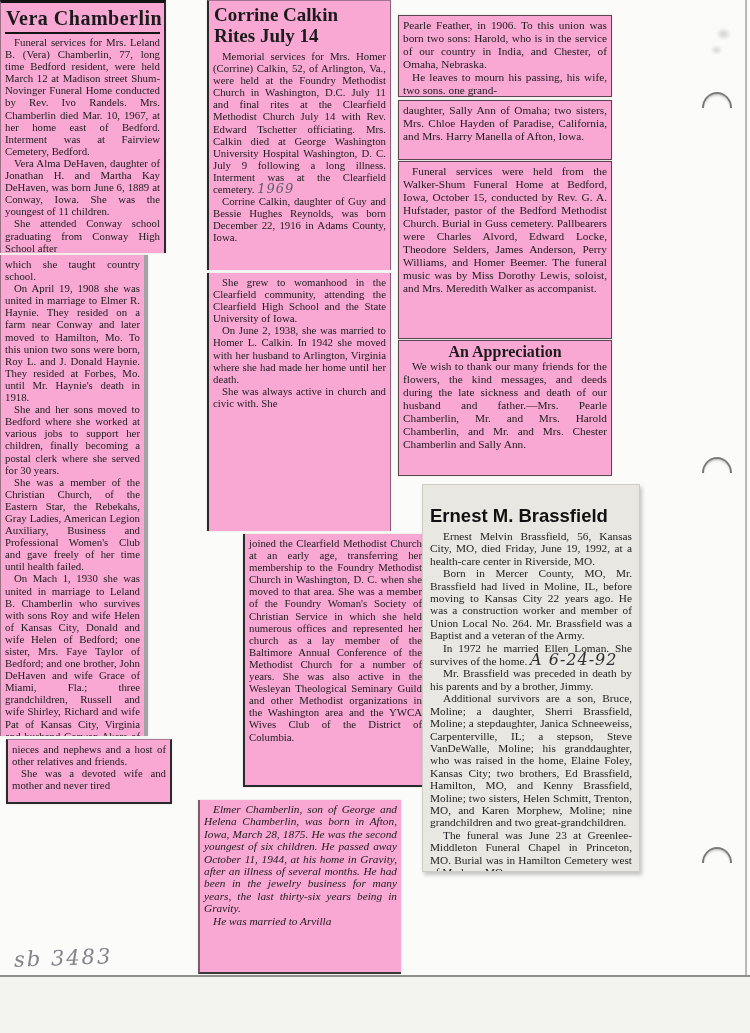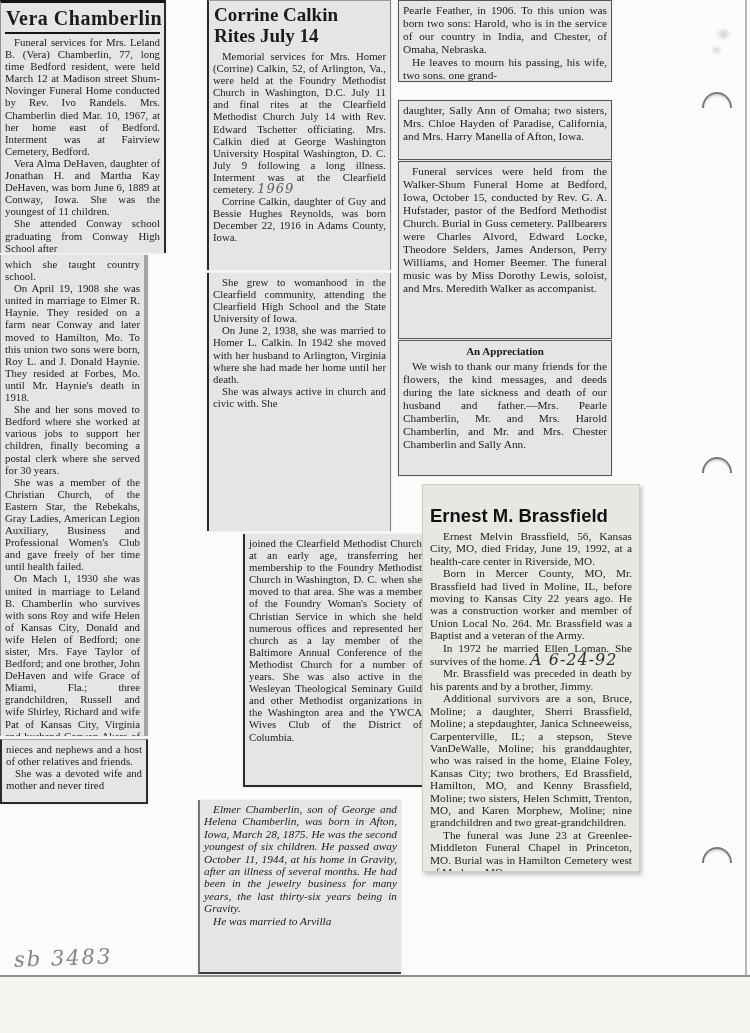--- a/index.html
+++ b/index.html
@@ -1,45 +1,45 @@
 <!DOCTYPE html>
 <html><head>
 <meta charset="utf-8">
 <style>
   html,body{margin:0;padding:0;}
   body{width:750px;height:1033px;background:#e9e9e7;font-family:"Liberation Serif",serif;}
   .page{position:relative;width:750px;height:1033px;background:#fbfbf9;overflow:hidden;}
   .page::after{content:"";position:absolute;left:0;top:977px;width:750px;height:56px;background:#f3f3f0;}
   
-  .clip{position:absolute;background:#e5e5e5;color:#1b1b1b;overflow:hidden;box-sizing:border-box;
+  .clip{position:absolute;background:#f9a8d4;color:#1b1b1b;overflow:hidden;box-sizing:border-box;
         padding:3px 4px;box-shadow:0 0 2px rgba(0,0,0,.12);}
   .clip p{margin:0;text-align:justify;text-indent:9px;}
   .clip p.cont{text-indent:0;}
   .smalltype{font-size:10.8px;line-height:12.1px;}
   .midtype{font-size:11.3px;line-height:13px;}
   
   .vera-s1{left:0;top:0;width:166px;height:253px;border-top:3px solid #141414;border-right:2px solid #2a2a2a;border-left:1px solid rgba(40,40,40,.45);}
   .vera-title{margin:0 0 2px 0;font-weight:bold;font-size:20px;line-height:24px;letter-spacing:.5px;
               border-bottom:2px solid #141414;padding:0 0 2px 1px;white-space:nowrap;}
   .vera-s2{left:0;top:255px;width:148px;height:481px;border-right:4px solid #a3a3a3;border-left:1px solid rgba(40,40,40,.45);font-family:Liberation Serif, serif;}
-  .vera-s3{left:0;top:739px;width:148px;height:65px;border:2px solid #2a2a2a;border-top:1px solid rgba(40,40,40,.35);}
+  .vera-s3{left:6px;top:739px;width:166px;height:65px;border:2px solid #2a2a2a;border-top:1px solid rgba(40,40,40,.35);}
   
   .cork-s1{left:207px;top:0;width:184px;height:270px;border-left:2px solid #2a2a2a;border-right:1px solid rgba(40,40,40,.55);border-top:1px solid rgba(40,40,40,.4);}
   .cork-title{margin:0 0 4px 0;font-weight:bold;font-size:19px;line-height:21px;padding-left:1px;}
   .cork-s2{left:207px;top:273px;width:184px;height:258px;border-left:2px solid #2a2a2a;border-right:1px solid rgba(40,40,40,.55);}
   .cork-s3{left:207px;top:534px;width:184px;height:253px;border-left:2px solid #2a2a2a;border-right:1px solid rgba(40,40,40,.55);border-bottom:2px solid #2a2a2a;margin-left:36px;}
   
   .elmer{left:198px;top:800px;width:203px;height:174px;border-left:2px solid rgba(40,40,40,.6);border-bottom:2px solid #3a3a3a;font-size:11.3px;line-height:12.4px;font-style:italic;}
   
   .r-strip{left:398px;width:214px;border:1.5px solid rgba(25,25,25,.7);}
-  .r-s1{top:0;height:82px;}
+  .r-s1{top:15px;height:82px;}
   .r-s2{top:100px;height:60px;}
   .r-s3{top:161px;height:178px;}
   .r-s4{top:340px;height:136px;}
-  .appr-head{margin:1px 0 2px 0;text-align:center;font-weight:bold;font-size:11px;}
+  .appr-head{margin:1px 0 2px 0;text-align:center;font-weight:bold;font-size:16px;}
   
   .brass{left:422px;top:484px;width:218px;height:388px;background:#e9e7e2;border:1px solid #cfccc5;
          box-shadow:2px 3px 4px rgba(0,0,0,.22);padding:20px 7px;}
   .brass-title{margin:0 0 3px 0;font-family:"Liberation Sans",sans-serif;font-weight:bold;font-size:18.5px;line-height:22px;color:#111;}
   .brass p{font-size:11.3px;line-height:12.4px;text-indent:13px;color:#222;}
   
   .hw{font-style:italic;color:#5d5d68;font-family:"DejaVu Serif",serif;}
   .hw-year{font-size:13px;letter-spacing:1px;}
   .hw-date{font-size:16px;color:#2e2e34;letter-spacing:1px;white-space:nowrap;}
   .hw-catalog{position:absolute;left:14px;top:946px;font-size:21px;letter-spacing:2px;color:#83838d;transform:rotate(-2deg);}

